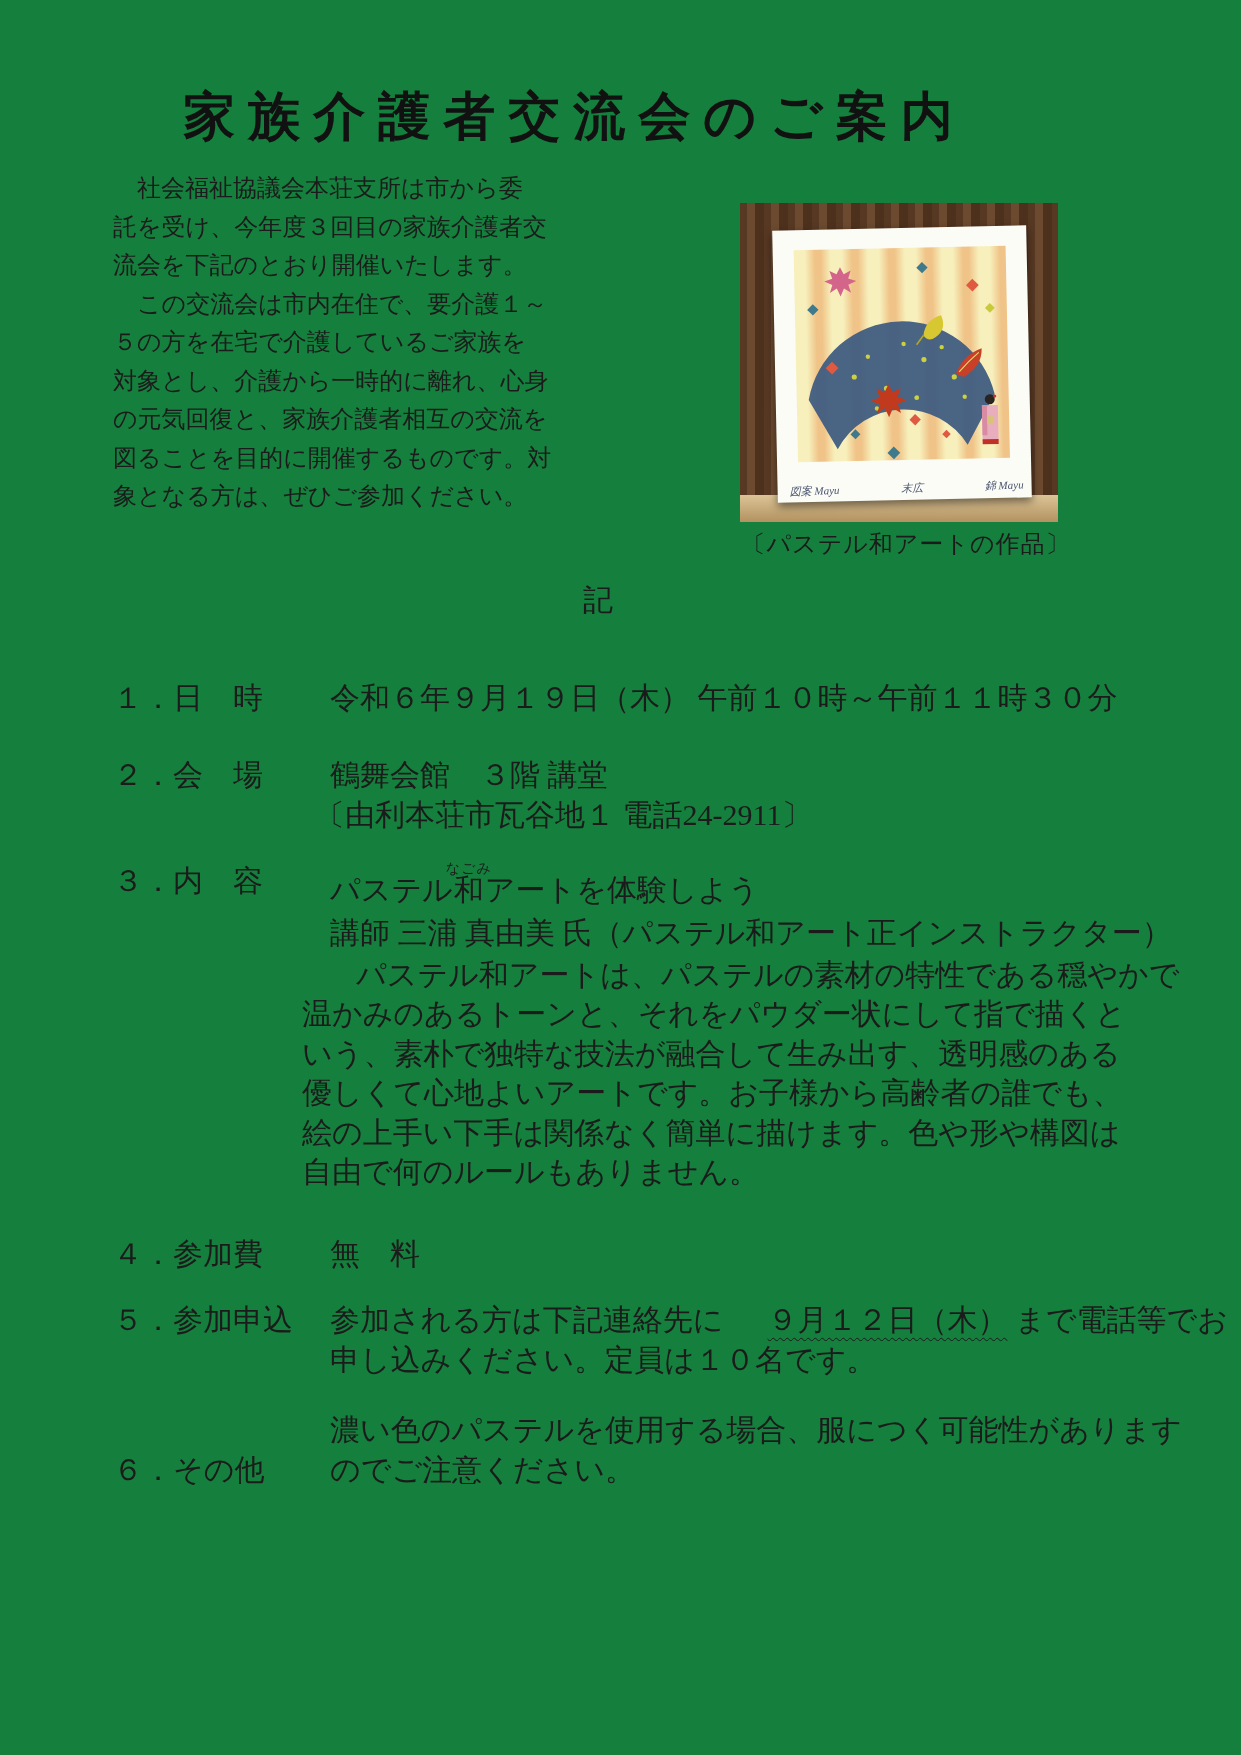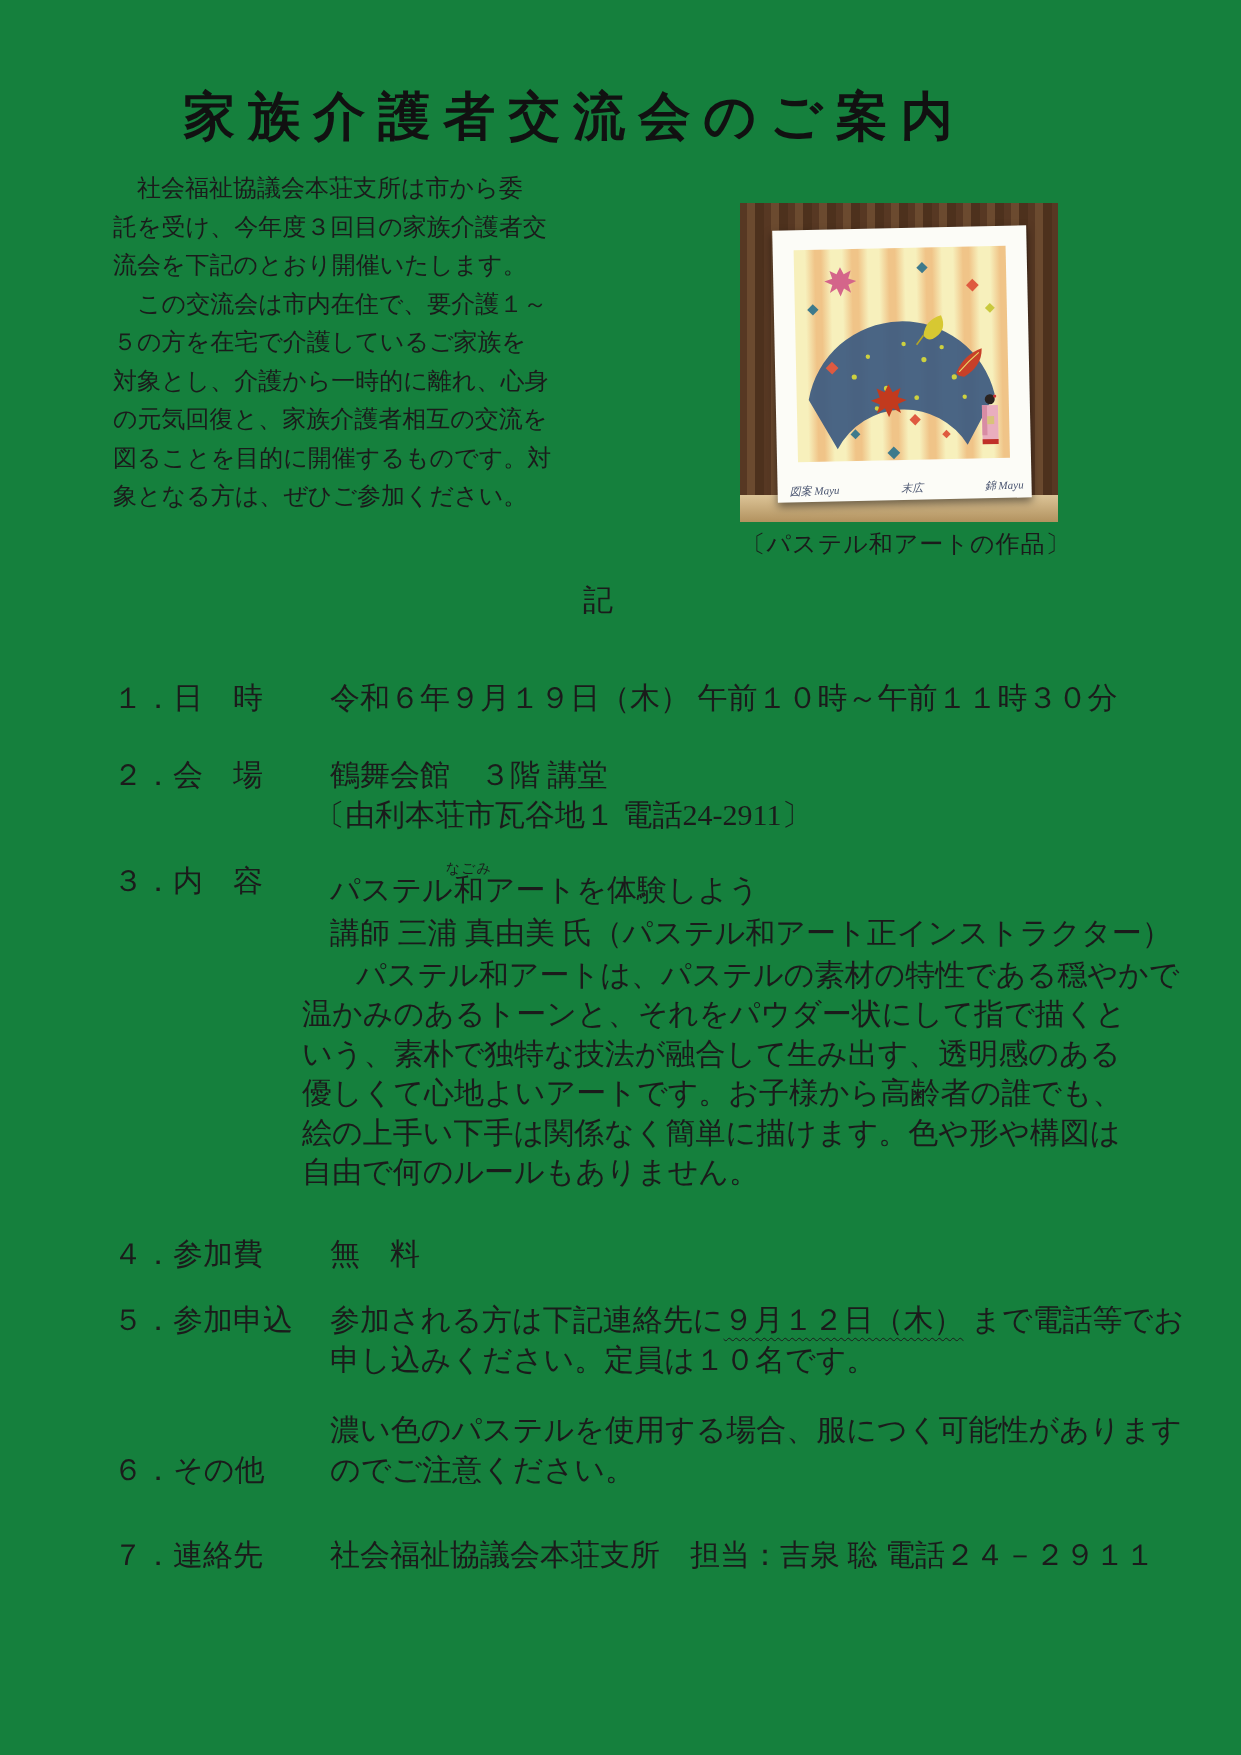--- a/index.html
+++ b/index.html
@@ -90,20 +90,21 @@
   .bracket-line{margin-left:-15px;}
   .lecturer-line{line-height:45px;}
   .desc{margin-left:-28px;line-height:39.5px;}
   .desc .indent{padding-left:54px;}
   ruby rt{font-size:14px;letter-spacing:1px;transform:translateY(2px);}
   .wavy{
     text-decoration:underline;
     text-decoration-style:wavy;
     text-decoration-thickness:1px;
     text-underline-offset:7px;
+    margin-left:44px;
   }
 </style>
 </head>
 <body>
 
 <div class="page">
 
   <h1 class="title">家族介護者交流会のご案内</h1>
 
   <div class="content">
@@ -171,26 +172,20 @@
     </div>
 
     <div class="item mt-item6">
       <div class="head"><span>６．</span><span>その他</span></div>
       <div class="val">
         <div>濃い色のパステルを使用する場合、服につく可能性があります</div>
         <div>のでご注意ください。</div>
       </div>
     </div>
 
-    <div class="item mt-item7">
-      <div class="head"><span>７．</span><span>連絡先</span></div>
-      <div class="val">
-          <div>社会福祉協議会本荘支所　担当：吉泉 聡 電話２４－２９１１</div>
-        </div>
-    </div>
 
   </div>
 
   <div class="photo">
     <div class="table-strip"></div>
     <div class="paper">
       <div class="art">
         <svg width="212" height="212" viewBox="0 0 212 212">
 
           <path d="M 12,150 A 95 95 0 0 1 198,148 L 170,198 A 75 75 0 0 0 40,200 Z" fill="#3c5a80" opacity="0.93"></path>

